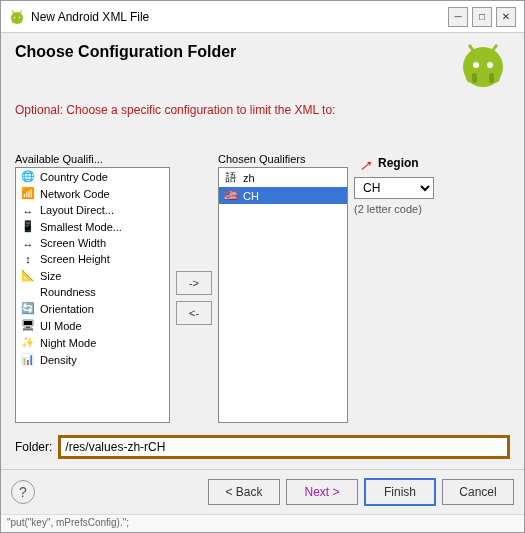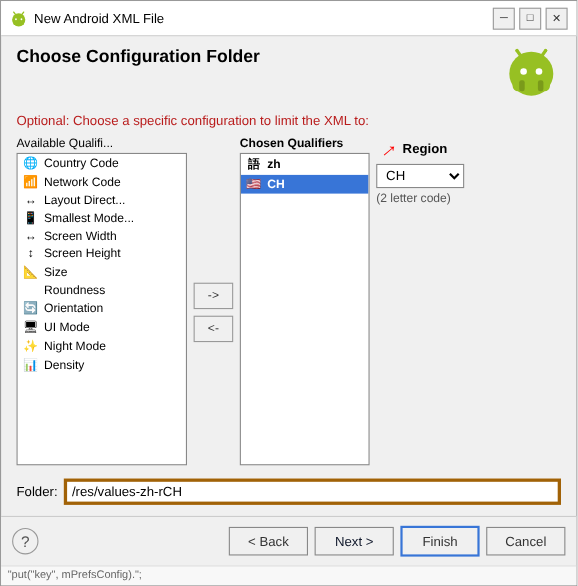--- a/index.html
+++ b/index.html
@@ -95,20 +95,21 @@
       color: #b91c1c;
       margin-top: 2px;
     }
 
     .main-panel {
       display: flex;
       flex-direction: row;
       gap: 6px;
       flex: 1;
       min-height: 0;
+      margin-top: 28px;
     }
 
     
     .qualifiers-section {
       display: flex;
       flex-direction: column;
       width: 155px;
     }
 
     .panel-label {
@@ -168,22 +169,21 @@
 
     .arrow-btn:disabled, .arrow-btn.disabled {
       color: #aaa;
       cursor: default;
     }
 
     
     .chosen-section {
       display: flex;
       flex-direction: column;
-      width: 118px;
-      font-weight: bold;
+      width: 130px;
     }
 
     
     .region-panel {
       display: flex;
       flex-direction: column;
       flex: 1;
       gap: 4px;
     }
 
@@ -275,21 +275,21 @@
       align-items: center;
       justify-content: center;
       color: #333;
     }
 
     .dialog-btn.primary {
       border: 2px solid #3875d7;
     }
 
     .dialog-btn:disabled, .dialog-btn.disabled-btn {
-      color: #0f172a;
+      color: #a21caf;
       cursor: default;
     }
 
     
     .list-box::-webkit-scrollbar {
       width: 12px;
     }
     .list-box::-webkit-scrollbar-track {
       background: #f0f0f0;
       border-left: 1px solid #ccc;

